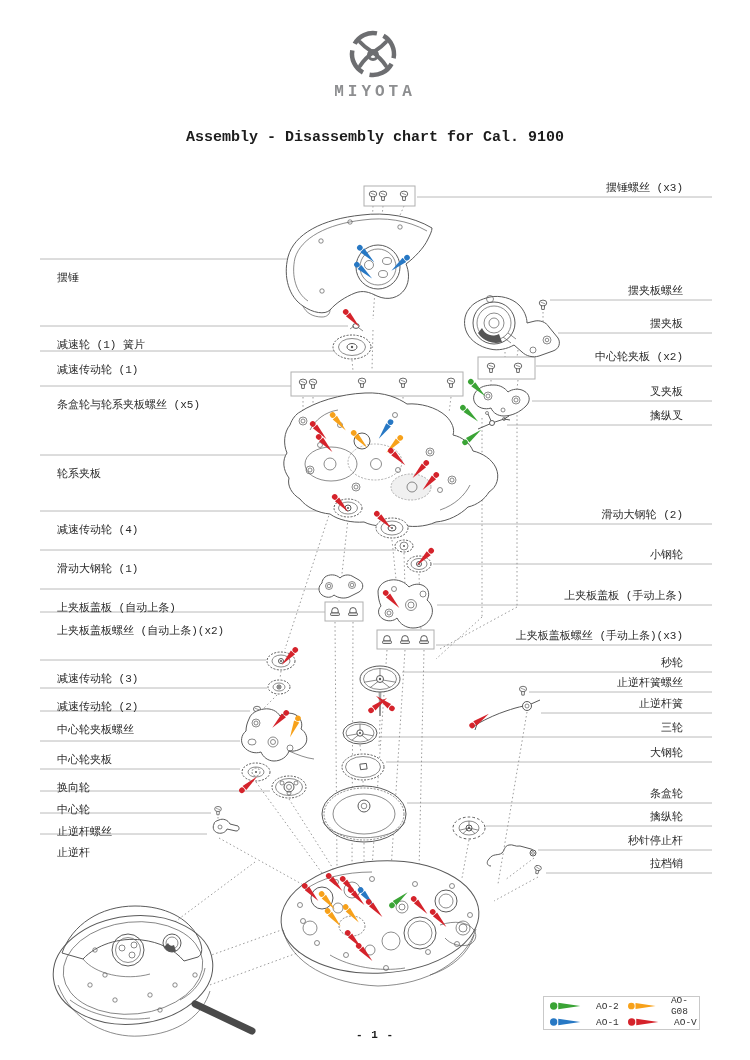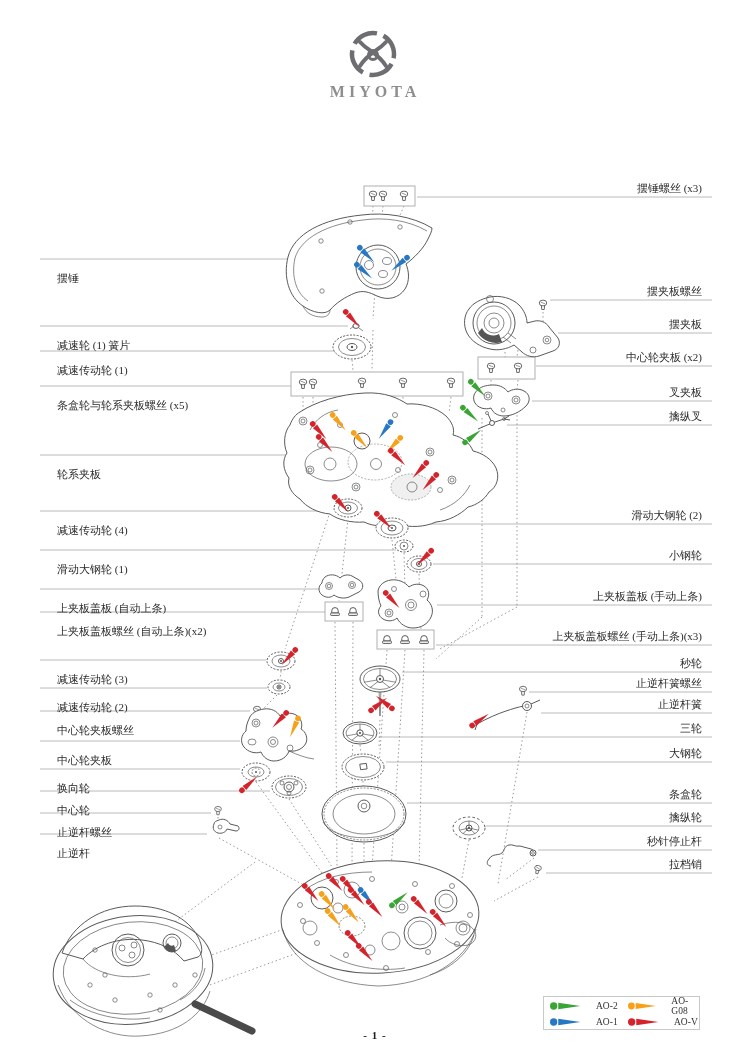--- a/index.html
+++ b/index.html
@@ -1,26 +1,26 @@
 <!DOCTYPE html>
 <html><head>
 <meta charset="utf-8">
 <style>
   html,body{margin:0;padding:0;background:#fff;}
   .page{position:relative;width:750px;height:1060px;background:#fff;overflow:hidden;
-        font-family:Liberation Serif, serif;}
+        font-family:Liberation Mono, monospace;}
   .brand{position:absolute;top:83px;left:0;width:750px;text-align:center;
          font-size:16px;font-weight:bold;letter-spacing:4px;color:#8d8e90;}
   .title{position:absolute;top:129px;left:0;width:750px;text-align:center;
          font-size:15px;font-weight:bold;color:#1c1c1c;}
   .logo{position:absolute;top:28px;left:347px;}
   .diagram{position:absolute;top:0;left:0;}
   .lbl{position:absolute;font-size:11px;line-height:14px;color:#2a2a2a;white-space:nowrap;}
   .lbl.l{left:57px;margin-top:28px;}
-  .lbl.r{right:48px;text-align:left;}
+  .lbl.r{right:67px;text-align:left;}
   .legend{position:absolute;top:996px;left:543px;width:157px;height:34px;
           border:1px solid #c9c9c9;background:#fff;display:grid;
           grid-template-columns:78px 74px;grid-auto-rows:16px;
           align-items:center;padding:1px 0 0 6px;box-sizing:border-box;}
   .legend-item{display:flex;align-items:center;gap:12px;}
   .legend-item span{font-size:9.5px;color:#333;}
   .pageno{position:absolute;top:1029px;left:0;width:750px;text-align:center;
           font-size:11px;font-weight:bold;color:#1c1c1c;letter-spacing:1px;}
   
   .ol{fill:#fff;stroke:#5a5a5a;stroke-width:1;}
@@ -532,20 +532,21 @@
       <use href="#arr" transform="translate(357,944) rotate(48)"></use>
     </g>
   </svg>
 
   <svg class="logo" width="52" height="52" viewBox="-26 -26 52 52">
     <circle cx="0" cy="0" r="21" fill="none" stroke="#6d6e71" stroke-width="4.5" stroke-dasharray="26 7" transform="rotate(28)"></circle>
     <path d="M-13,-12 C-4,-2 4,-2 13,12 M13,-12 C4,-2 -4,-2 -13,12" fill="none" stroke="#6d6e71" stroke-width="4" stroke-linecap="round"></path>
     <circle cx="0" cy="1" r="4.5" fill="none" stroke="#6d6e71" stroke-width="3"></circle>
   </svg>
   <div class="brand">MIYOTA</div>
+  <div class="title">Assembly - Disassembly chart for Cal. 9100</div>
 
   <div class="lbl l" style="top:243px">摆锤</div>
   <div class="lbl l" style="top:310px">减速轮 (1) 簧片</div>
   <div class="lbl l" style="top:335px">减速传动轮 (1)</div>
   <div class="lbl l" style="top:370px">条盒轮与轮系夹板螺丝 (x5)</div>
   <div class="lbl l" style="top:439px">轮系夹板</div>
   <div class="lbl l" style="top:495px">减速传动轮 (4)</div>
   <div class="lbl l" style="top:534px">滑动大钢轮 (1)</div>
   <div class="lbl l" style="top:573px">上夹板盖板 (自动上条)</div>
   <div class="lbl l" style="top:596px">上夹板盖板螺丝 (自动上条)(x2)</div>

